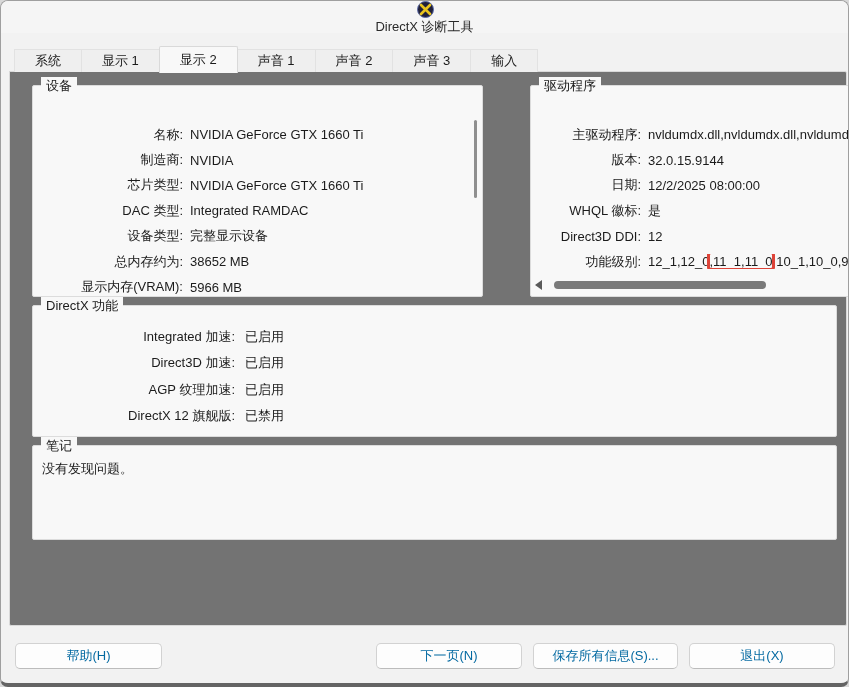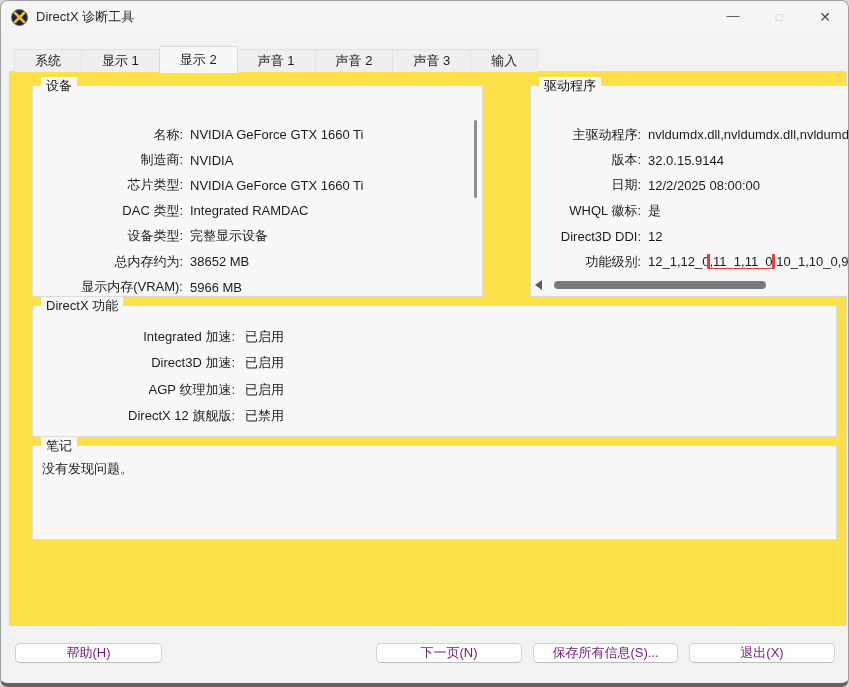--- a/index.html
+++ b/index.html
@@ -3,39 +3,39 @@
 <meta charset="utf-8">
 <style>
   html,body{margin:0;padding:0;background:#d8d8d8;font-family:"Liberation Sans","DejaVu Sans",sans-serif;}
   *{box-sizing:border-box;}
   .window{
     position:relative;width:849px;height:687px;margin:0 auto;
     background:#f2f2f2;border:1px solid #9f9f9f;border-bottom:4px solid #646464;
     border-radius:8px;overflow:hidden;font-size:13px;color:#1b1b1b;
   }
   
-  .titlebar{position:absolute;left:0;top:0;right:0;height:32px;display:flex;align-items:center;background:#f5f5f5;}
+  .titlebar{position:absolute;left:0;top:0;right:0;height:32px;display:flex;align-items:center;background:#f5f5f5;flex-direction:column;}
   .app-icon{width:17px;height:17px;margin:0 8px 0 10px;flex:none;}
   .title-text{font-size:13px;color:#2a2a2a;}
   .titlebar-spacer{flex:1;}
   .caption-btn{width:46px;height:32px;display:flex;align-items:center;justify-content:center;flex:none;font-size:12px;color:#4a4a4a;}
   .caption-btn.disabled{color:#c0c0c0;}
   .glyph-min{font-size:13px;transform:translateY(-2px);}
   .glyph-max{font-size:11px;}
   .glyph-close{font-size:14px;}
   
   .tabbar{position:absolute;left:13px;top:44px;height:27px;display:flex;align-items:flex-end;z-index:3;}
   .tab{height:23px;padding:0 20px;display:flex;align-items:center;background:#efefef;
        border:1px solid #e2e2e2;border-bottom:none;font-size:13px;white-space:nowrap;}
   .tab + .tab{margin-left:-1px;}
   .tab.active{height:27px;background:#f8f8f8;border:1px solid #d9d9d9;border-bottom:none;
        border-radius:2px 2px 0 0;margin-bottom:-1px;z-index:4;position:relative;}
   
   .tabpage{position:absolute;left:8px;top:70px;width:838px;height:555px;
-       background:#fde047;border:1px solid #d9d9d9;border-radius:0 2px 2px 2px;z-index:2;}
+       background:#737373;border:1px solid #d9d9d9;border-radius:0 2px 2px 2px;z-index:2;}
   
   .group{position:absolute;border:1px solid #dcdcdc;border-radius:2px;background:#f8f8f8;}
   .legend{position:absolute;top:-9px;left:8px;background:#f8f8f8;padding:0 5px;font-size:13px;line-height:17px;}
   .rows{position:absolute;left:10px;right:10px;}
   .row{display:flex;align-items:center;}
   .row-label{flex:none;text-align:right;white-space:nowrap;}
   .row-value{margin-left:7px;white-space:nowrap;overflow:hidden;flex:1 1 auto;}
   #group-device{left:22px;top:13px;width:451px;height:212px;}
   #group-device .rows{top:36px;right:26px;}
   #group-device .row{height:25.4px;}
@@ -57,22 +57,22 @@
        border:3px solid #dd4338;border-radius:4px;pointer-events:none;}
   
   .vscroll-thumb{position:absolute;left:441px;top:34px;width:3px;height:78px;background:#8f8f8f;border-radius:2px;}
   .hscroll{position:absolute;left:4px;right:4px;top:192px;height:14px;display:flex;align-items:center;}
   .hs-arrow{flex:none;width:0;height:0;border-style:solid;}
   .hs-left{border-width:5px 7px 5px 0;border-color:transparent #5a5a5a transparent transparent;}
   .hs-right{border-width:5px 0 5px 7px;border-color:transparent transparent transparent #5a5a5a;}
   .hs-track{flex:1;height:8px;position:relative;margin:0 4px;}
   .hs-thumb{position:absolute;left:8px;top:0;width:212px;height:8px;background:#7a7a7a;border-radius:4px;}
   
-  .btn{position:absolute;top:642px;height:20px;background:#fdfdfd;border:1px solid #d2d2d2;
-       border-bottom-color:#bcbcbc;border-radius:5px;font-size:13px;color:#701a75;
+  .btn{position:absolute;top:642px;height:26px;background:#fdfdfd;border:1px solid #d2d2d2;
+       border-bottom-color:#bcbcbc;border-radius:5px;font-size:13px;color:#0369a1;
        display:flex;align-items:center;justify-content:center;}
   #btn-help{left:14px;width:147px;}
   #btn-next{left:375px;width:146px;}
   #btn-save{left:532px;width:145px;}
   #btn-exit{left:688px;width:146px;}
 </style>
 </head>
 <body>
 
 <div class="window">

